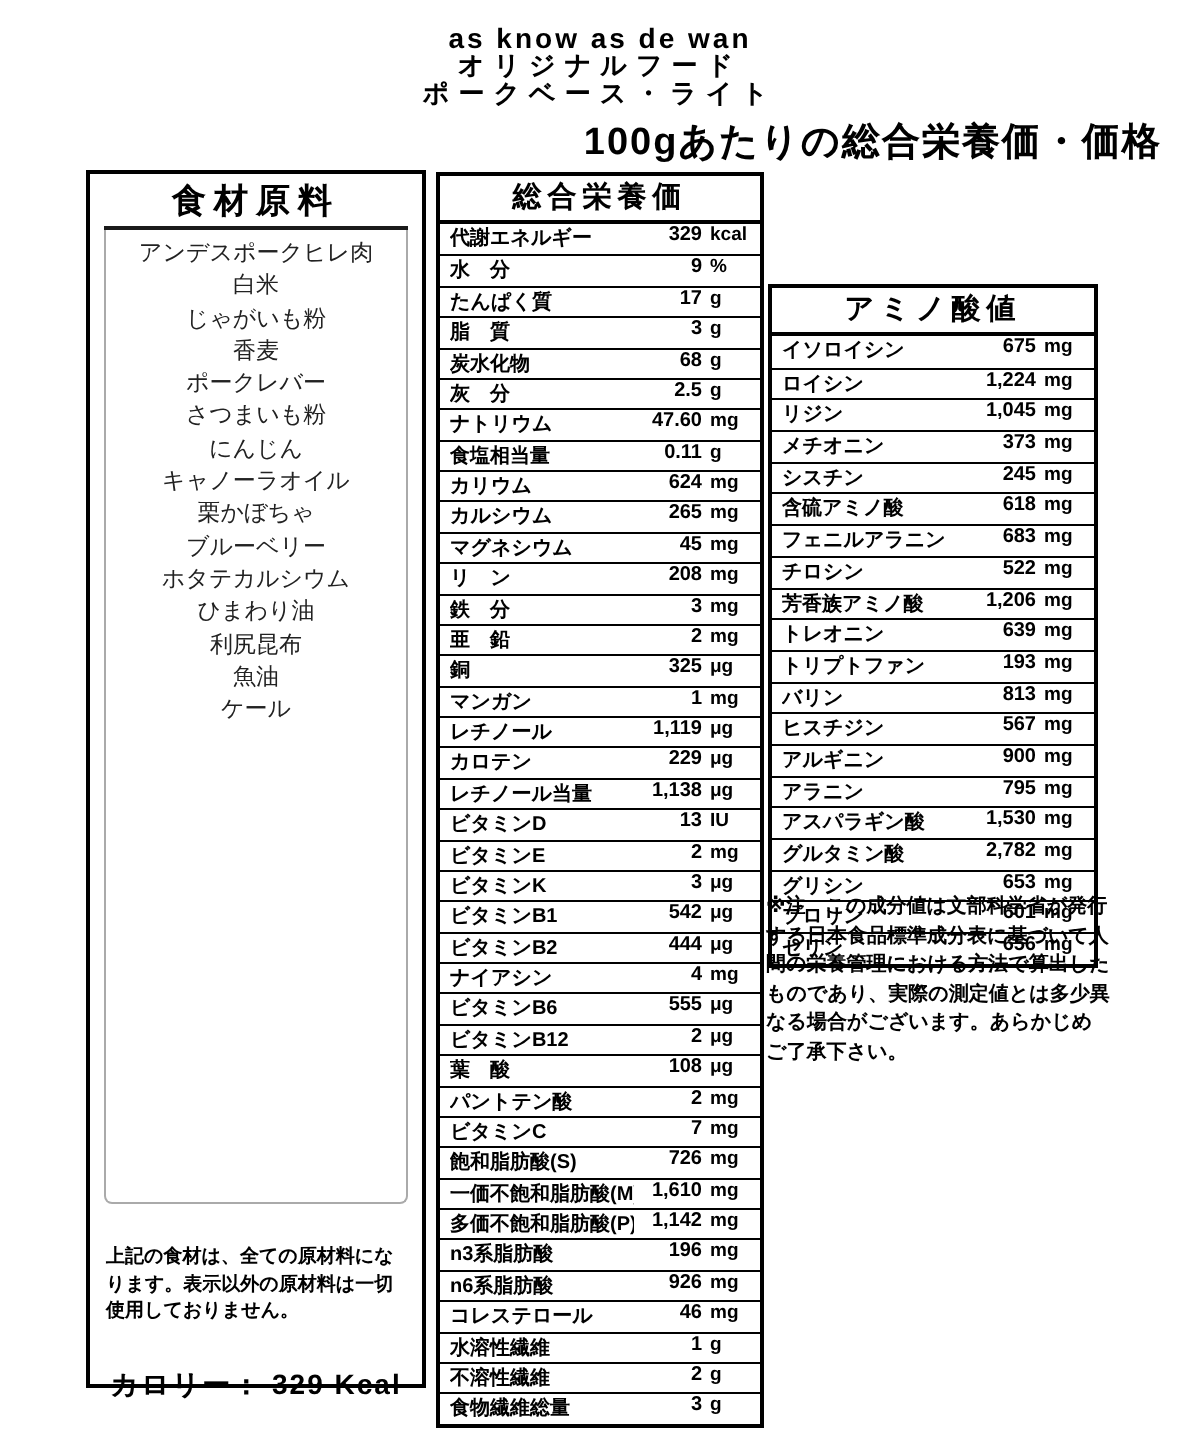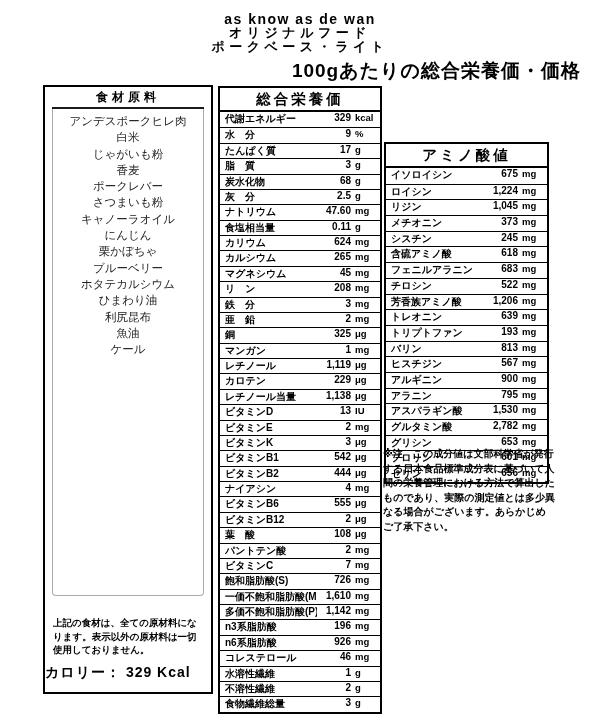--- a/index.html
+++ b/index.html
@@ -9,27 +9,27 @@
 
   
   .titles{position:absolute;top:12px;left:0;width:600px;text-align:center;}
   .brand{font-size:14px;font-weight:600;letter-spacing:1.5px;line-height:14px;}
   .tline{font-size:13px;font-weight:600;letter-spacing:4.5px;line-height:14px;}
   .subtitle{position:absolute;top:58px;right:19px;font-size:19px;font-weight:600;letter-spacing:1px;}
 
   
   .ingredients{position:absolute;left:43px;top:85px;width:170px;height:609px;
                border:2px solid #000;box-sizing:border-box;background:#fff;}
-  .ing-title{margin:2px 7px 0;text-align:center;font-size:12px;font-weight:bold;
+  .ing-title{margin:2px 7px 0;text-align:center;font-size:17px;font-weight:bold;
              letter-spacing:4px;padding-bottom:1px;border-bottom:2px solid #1a1a1a;}
   .ing-listbox{margin:0 7px;height:487px;box-sizing:border-box;border:1px solid #aaa;
                border-top:none;border-radius:0 0 4px 4px;padding-top:4px;text-align:center;}
   .ing-item{font-size:11.5px;line-height:16.3px;color:#222;}
   .ing-note{margin:20px 8px 0;font-size:9.5px;line-height:13.5px;font-weight:600;text-align:left;}
-  .calorie{margin-top:7px;text-align:left;font-size:14px;font-weight:600;letter-spacing:1px;}
+  .calorie{margin-top:21px;text-align:center;font-size:14px;font-weight:600;letter-spacing:1px;}
 
   
   .table{position:absolute;box-sizing:border-box;border:2px solid #000;background:#fff;}
   .nutrition{left:218px;top:86px;width:164px;}
   .amino{left:384px;top:101px;width:165px;margin-top:41px;}
   .tbl-title{height:22px;line-height:22px;text-align:center;font-size:14.5px;
              font-weight:bold;letter-spacing:3px;border-bottom:2px solid #000;}
   .trow{display:flex;box-sizing:border-box;border-top:1px solid #000;
         padding:0 3px 0 5px;}
   .trow:first-child{border-top:none;}
@@ -57,22 +57,22 @@
 
   <section class="ingredients">
     <div class="ing-title">食材原料</div>
     <div class="ing-listbox" id="ingredient-list">
         <div class="ing-item">アンデスポークヒレ肉</div>
         <div class="ing-item">白米</div>
         <div class="ing-item">じゃがいも粉</div>
         <div class="ing-item">香麦</div>
         <div class="ing-item">ポークレバー</div>
         <div class="ing-item">さつまいも粉</div>
+        <div class="ing-item">にんじん</div>
         <div class="ing-item">キャノーラオイル</div>
-        <div class="ing-item">にんじん</div>
         <div class="ing-item">栗かぼちゃ</div>
         <div class="ing-item">ブルーベリー</div>
         <div class="ing-item">ホタテカルシウム</div>
         <div class="ing-item">ひまわり油</div>
         <div class="ing-item">利尻昆布</div>
         <div class="ing-item">魚油</div>
         <div class="ing-item">ケール</div>
       </div>
     <p class="ing-note">上記の食材は、全ての原材料になります。表示以外の原材料は一切使用しておりません。</p>
     <div class="calorie">

